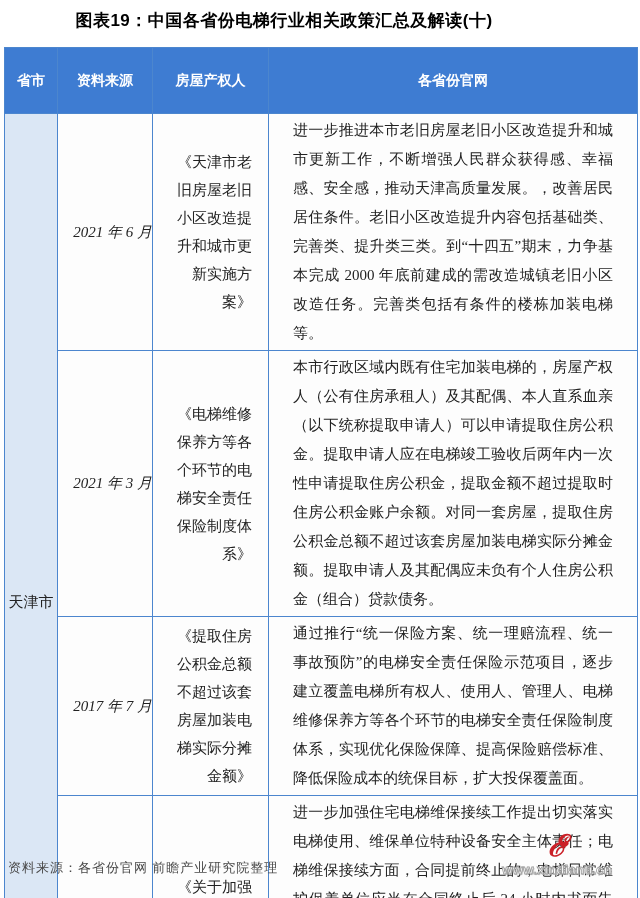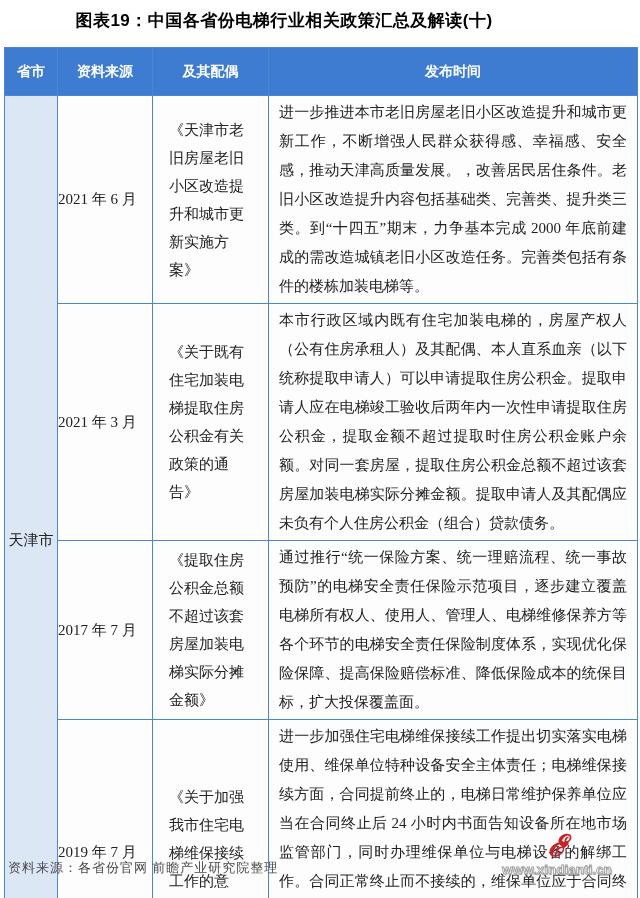--- a/index.html
+++ b/index.html
@@ -31,53 +31,54 @@
   }
   table.policy-table th, table.policy-table td {
     border: 1px solid #4c86ce;
     overflow: hidden;
   }
   thead th {
     background: #3e7cd2;
     color: #ffffff;
     font-size: 14px;
     font-weight: bold;
-    height: 48px;
+    height: 66px;
     text-align: center;
     border: 1px solid #6fa0df;
     border-top-color: #3e7cd2;
     font-family: "Liberation Sans", "DejaVu Sans", sans-serif;
   }
   td.cell-province {
     background: #dbe7f5;
     text-align: center;
     vertical-align: middle;
     font-size: 15px;
     color: #222;
   }
   td.cell-date {
-    text-align: left;
+    text-align: right;
     vertical-align: middle;
     font-size: 15px;
     color: #222;
     background: transparent;
+    font-style: italic;
   }
   td.cell-policy {
     vertical-align: middle;
     font-size: 15px;
     line-height: 28px;
     padding: 0 16px;
-    text-align: left;
+    text-align: right;
     color: #222;
   }
   td.cell-content {
     vertical-align: middle;
     font-size: 15px;
     line-height: 29px;
-    padding: 2px 10px;
+    padding: 2px 24px;
     text-align: justify;
     color: #222;
   }
   tr.row-1 { height: 170px; }
   tr.row-2 { height: 208px; }
   tr.row-3 { height: 152px; }
   tr.row-4 { height: 230px; }
   .source-line {
     position: absolute;
     left: 8px; top: 859px;
@@ -170,34 +171,34 @@
   <colgroup>
     <col style="width:53px">
     <col style="width:95px">
     <col style="width:116px">
     <col style="width:369px">
   </colgroup>
   <thead>
     <tr>
       <th>省市</th>
       <th>资料来源</th>
-      <th>及其配偶</th>
-      <th>发布时间</th>
+      <th>房屋产权人</th>
+      <th>各省份官网</th>
     </tr>
   </thead>
   <tbody>
     <tr class="row-1">
       <td class="cell-province" rowspan="4">天津市</td>
       <td class="cell-date">2021 年 6 月</td>
       <td class="cell-policy">《天津市老旧房屋老旧小区改造提升和城市更新实施方案》</td>
       <td class="cell-content">进一步推进本市老旧房屋老旧小区改造提升和城市更新工作，不断增强人民群众获得感、幸福感、安全感，推动天津高质量发展。，改善居民居住条件。老旧小区改造提升内容包括基础类、完善类、提升类三类。到“十四五”期末，力争基本完成 2000 年底前建成的需改造城镇老旧小区改造任务。完善类包括有条件的楼栋加装电梯等。</td>
     </tr>
     <tr class="row-2">
       <td class="cell-date">2021 年 3 月</td>
-      <td class="cell-policy">《关于既有住宅加装电梯提取住房公积金有关政策的通告》</td>
+      <td class="cell-policy">《电梯维修保养方等各个环节的电梯安全责任保险制度体系》</td>
       <td class="cell-content">本市行政区域内既有住宅加装电梯的，房屋产权人（公有住房承租人）及其配偶、本人直系血亲（以下统称提取申请人）可以申请提取住房公积金。提取申请人应在电梯竣工验收后两年内一次性申请提取住房公积金，提取金额不超过提取时住房公积金账户余额。对同一套房屋，提取住房公积金总额不超过该套房屋加装电梯实际分摊金额。提取申请人及其配偶应未负有个人住房公积金（组合）贷款债务。</td>
     </tr>
     <tr class="row-3">
       <td class="cell-date">2017 年 7 月</td>
       <td class="cell-policy">《提取住房公积金总额不超过该套房屋加装电梯实际分摊金额》</td>
       <td class="cell-content">通过推行“统一保险方案、统一理赔流程、统一事故预防”的电梯安全责任保险示范项目，逐步建立覆盖电梯所有权人、使用人、管理人、电梯维修保养方等各个环节的电梯安全责任保险制度体系，实现优化保险保障、提高保险赔偿标准、降低保险成本的统保目标，扩大投保覆盖面。</td>
     </tr>
     <tr class="row-4">
       <td class="cell-date">2019 年 7 月</td>
       <td class="cell-policy">《关于加强我市住宅电梯维保接续工作的意见》</td>

